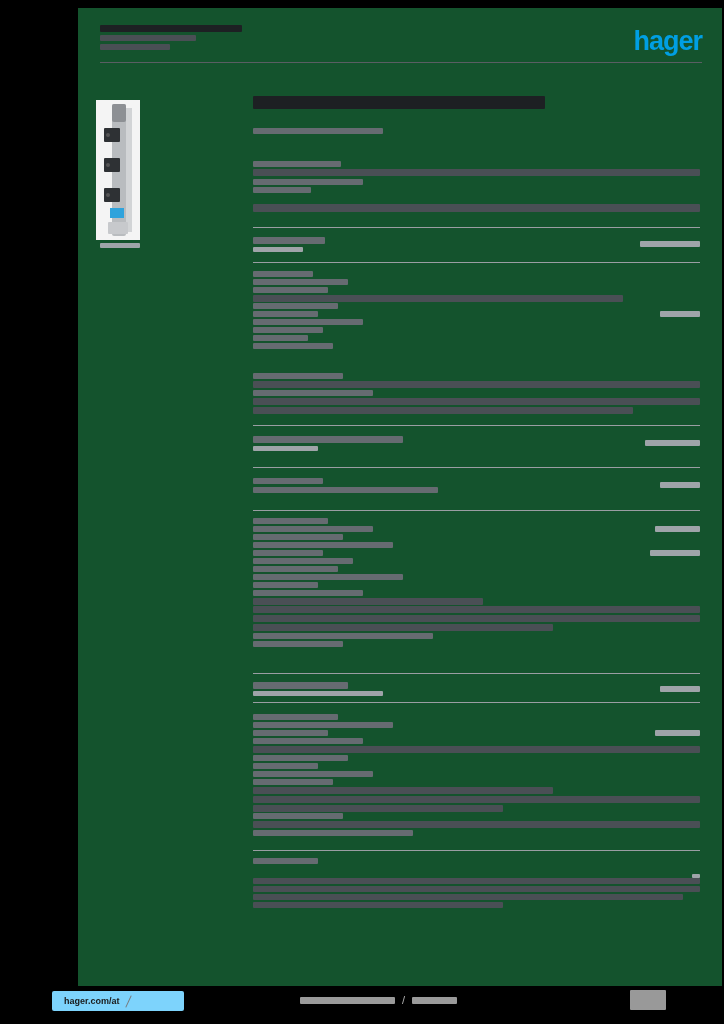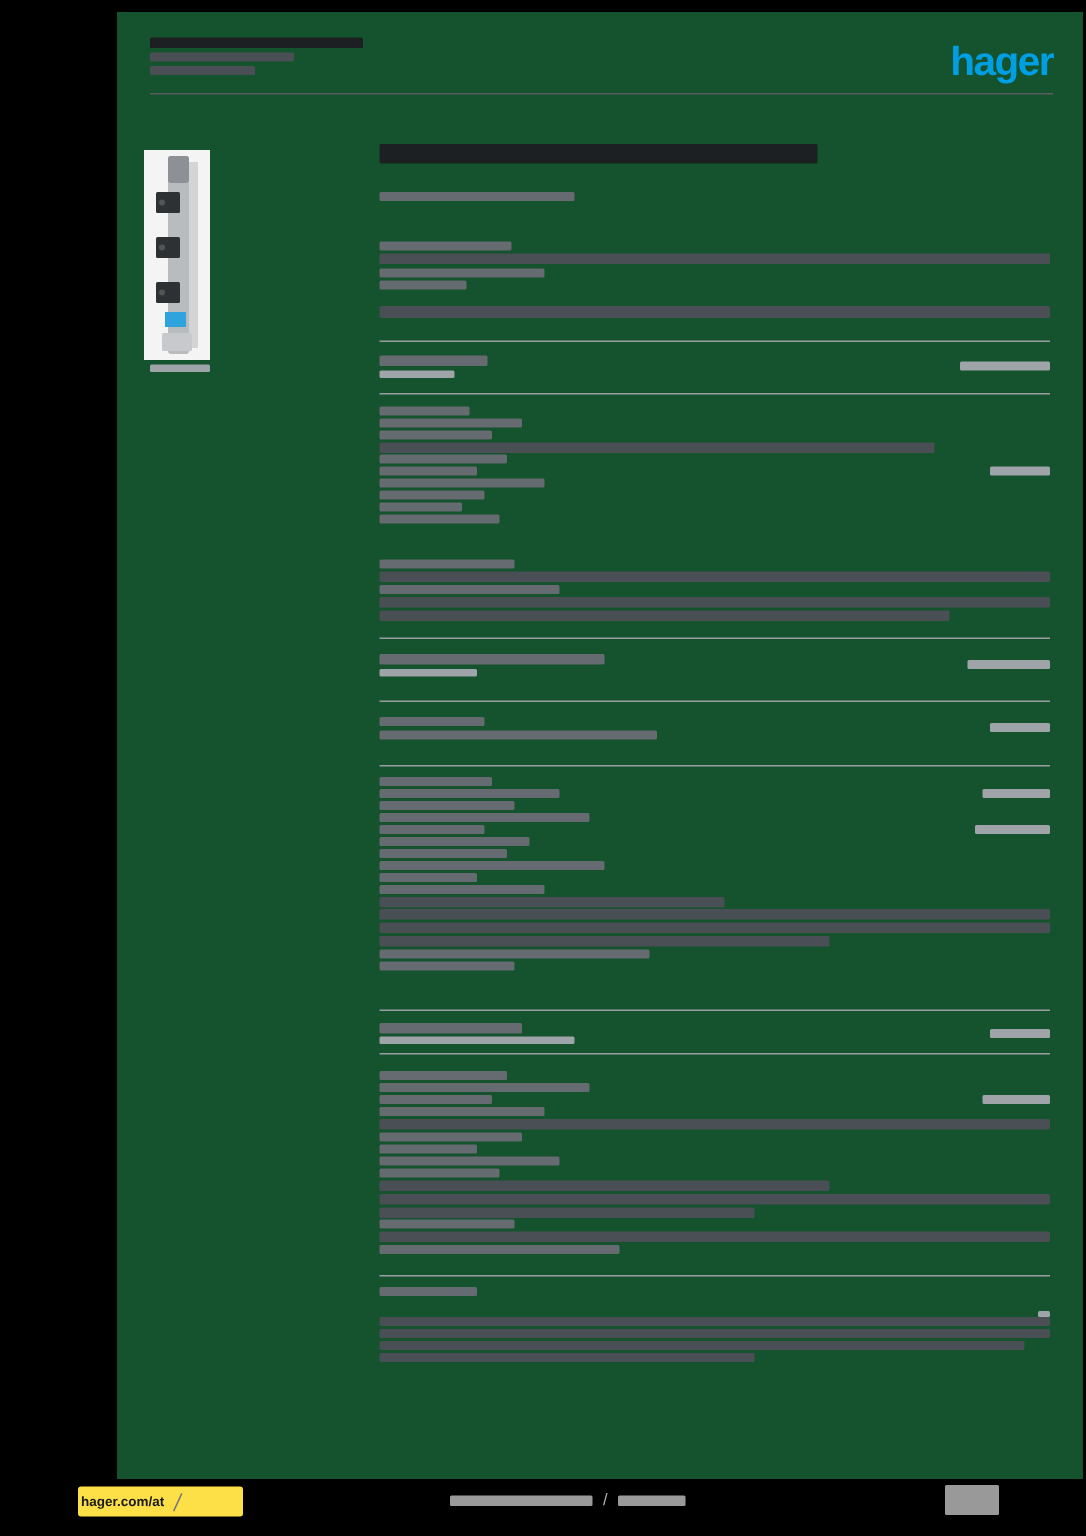--- a/index.html
+++ b/index.html
@@ -9,22 +9,22 @@
   .bar{position:absolute;border-radius:1px;}
   .rule{position:absolute;left:0;width:100%;height:1px;}
   #header-lines{position:absolute;left:22px;top:0;width:602px;height:60px;}
   .header-rule{position:absolute;left:22px;top:54px;width:602px;height:1px;background:#5a5e63;}
   .logo{position:absolute;right:20px;top:18px;font-size:27px;font-weight:bold;
         letter-spacing:-1px;color:#009fe3;}
   .photo-wrap{position:absolute;left:18px;top:92px;width:44px;height:140px;background:#f4f4f4;}
   #caption{position:absolute;left:22px;top:235px;width:120px;height:20px;}
   #main-col{position:absolute;left:175px;top:0;width:447px;height:978px;}
   .footer{position:absolute;left:0;top:986px;width:724px;height:38px;background:#000;}
-  .chip{position:absolute;left:52px;top:5px;width:110px;height:20px;background:#fde047;
-        border-radius:2px;display:flex;align-items:center;padding-left:2px;box-sizing:border-box;}
+  .chip{position:absolute;left:52px;top:5px;width:132px;height:20px;background:#7dd3fc;
+        border-radius:2px;display:flex;align-items:center;padding-left:12px;box-sizing:border-box;}
   .chip span.url{font-size:9px;color:#1a1a1a;font-weight:bold;}
   .diag{display:inline-block;width:1px;height:13px;background:#777;transform:rotate(25deg);
         margin-left:8px;}
   .fcenter{position:absolute;left:300px;top:9px;display:flex;align-items:center;gap:7px;}
   .fbar{display:inline-block;background:#9a9a9a;border-radius:1px;}
   .fslash{color:#b0b0b0;font-size:11px;line-height:10px;}
   .fright{position:absolute;left:630px;top:4px;background:#999999;border-radius:1px;}
 </style>
 </head>
 <body>

